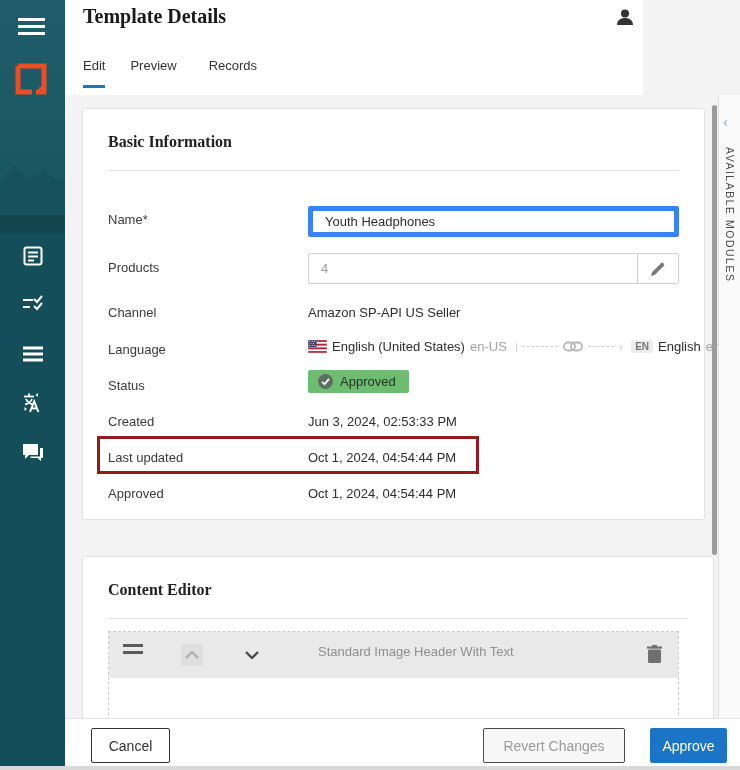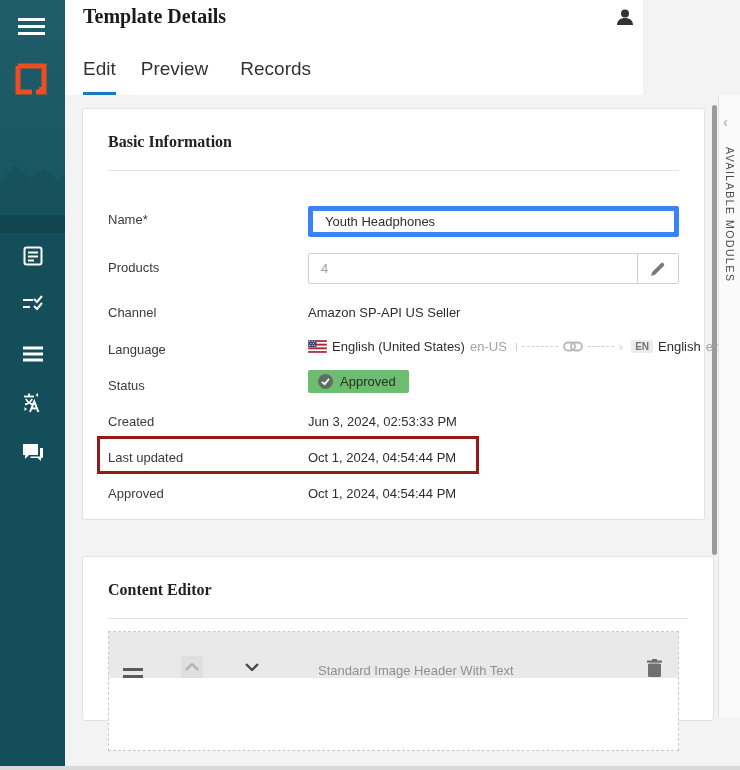--- a/index.html
+++ b/index.html
@@ -15,21 +15,21 @@
   .hamburger span { display:block; width:27px; height:3px; background:#ffffff; margin-bottom:4px; }
   .logo { position:absolute; left:14px; top:62px; width:34px; height:34px; }
   .side-icons { position:absolute; left:0; top:245px; width:65px; display:flex; flex-direction:column; align-items:center; gap:27px; }
   .side-icon { width:22px; height:22px; display:flex; align-items:center; justify-content:center; }
 
   
   .header { position:absolute; left:65px; top:0; width:578px; height:95px; background:#ffffff; z-index:2; }
   .page-title { position:absolute; left:18px; top:5px; font-family:"Liberation Serif", serif; font-size:20px; font-weight:600; color:#1a1a1a; }
   .user-icon { position:absolute; right:8px; top:8px; width:20px; height:20px; }
   .tabs { position:absolute; left:18px; top:58px; display:flex; }
-  .tab { font-size:19px; color:#333; padding-bottom:12px; margin-right:0; cursor:pointer; position:relative; }
+  .tab { font-size:13px; color:#333; padding-bottom:12px; margin-right:0; cursor:pointer; position:relative; }
   .tab + .tab { margin-left:0; }
   .tab.t1 { margin-right:25px; }
   .tab.t2 { margin-right:32px; }
   .tab.active { border-bottom:3px solid #1779c4; }
 
   
   .modules-rail { position:absolute; left:718px; top:95px; width:22px; height:623px; background:#fafafa; border-left:1px solid #e0e0e0; z-index:3; }
   .rail-chevron { position:absolute; left:4px; top:18px; font-size:15px; color:#a9c7d8; font-weight:bold; cursor:pointer; }
   .rail-label { position:absolute; left:5px; top:52px; writing-mode:vertical-rl; font-size:10.5px; color:#4a4a4a; letter-spacing:1.5px; white-space:nowrap; }
 
@@ -59,21 +59,21 @@
   .map-arrow { color:#cfcfcf; font-size:13px; margin-right:3px; }
   .en-badge { background:#ececec; color:#757575; font-size:10px; font-weight:bold; padding:1px 4px; border-radius:2px; }
 
   .status-badge { position:absolute; left:225px; display:inline-flex; align-items:center; gap:7px; background:#6cbd70; border-radius:2px; padding:4px 13px 4px 10px; font-size:13px; color:#253226; }
 
   
   .annotation-box { position:absolute; left:97px; top:436px; width:382px; height:38px; border:3px solid #96191c; z-index:10; pointer-events:none; }
 
   
   .module { position:absolute; left:25px; top:74px; width:571px; height:120px; border:1px dashed #c9c9c9; background:#fff; }
-  .module-header { height:46px; background:#e9e9e9; display:flex; align-items:flex-end; padding:0 14px;gap:31px; }
+  .module-header { height:46px; background:#e9e9e9; display:flex; align-items:flex-start; padding:12px 14px;gap:31px; }
   .drag-handle { width:20px; height:10px; display:flex; flex-direction:column; justify-content:space-between; cursor:grab; }
   .drag-handle span { display:block; width:20px; height:3px; background:#5a5a5a; }
   .mv-btn { width:22px; height:22px; display:flex; align-items:center; justify-content:center; margin-left:7px; cursor:pointer; }
   .mv-up { background:#dfdfdf; }
   .module-title { font-size:13px; color:#8f8f8f; margin-left:24px; flex:1; }
   .trash-btn { width:20px; height:20px; display:flex; align-items:center; justify-content:center; cursor:pointer; }
 
   
   .footer { position:absolute; left:65px; top:718px; width:675px; height:48px; background:#ffffff; border-top:1px solid #e3e3e3; z-index:5; }
   .btn { position:absolute; top:9px; height:35px; font-family:"Liberation Sans", sans-serif; font-size:14px; border-radius:2px; cursor:pointer; }
@@ -275,15 +275,20 @@
           <svg width="15" height="18" viewBox="0 0 15 18">
               <rect x="1" y="4.5" width="13" height="13.5" rx="1.5" fill="#6f6f6f"></rect>
               <rect x="0" y="1.5" width="15" height="2.2" fill="#6f6f6f"></rect>
               <rect x="5" y="0" width="5" height="2" fill="#6f6f6f"></rect>
             </svg>
         </div>
       </div>
     </div>
   </section>
 
+  <footer class="footer">
+    <button class="btn btn-cancel">Cancel</button>
+    <button class="btn btn-revert">Revert Changes</button>
+    <button class="btn btn-approve">Approve</button>
+  </footer>
 
   <div class="bottom-strip"></div>
 </div>
 
 </body></html>

